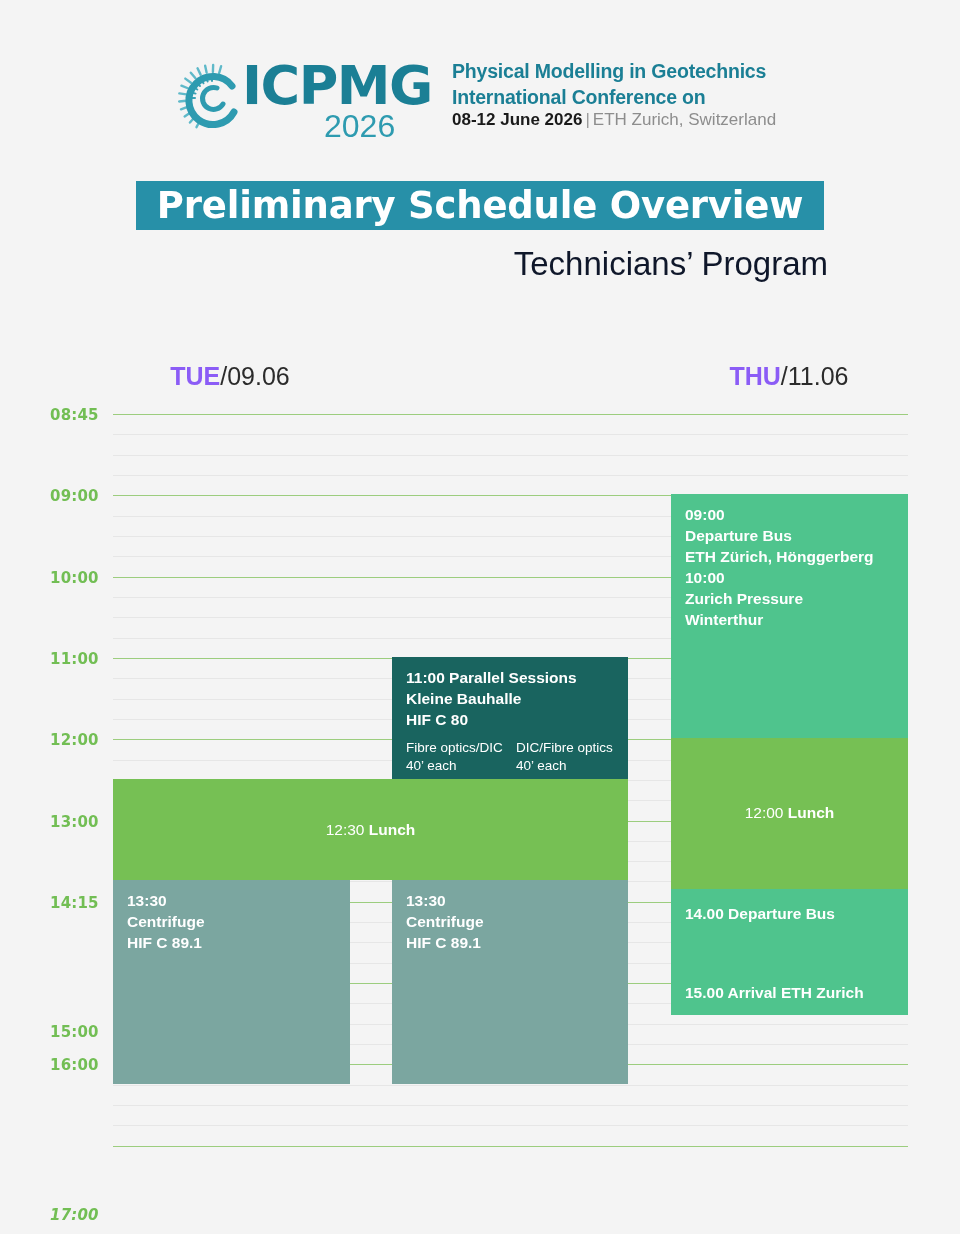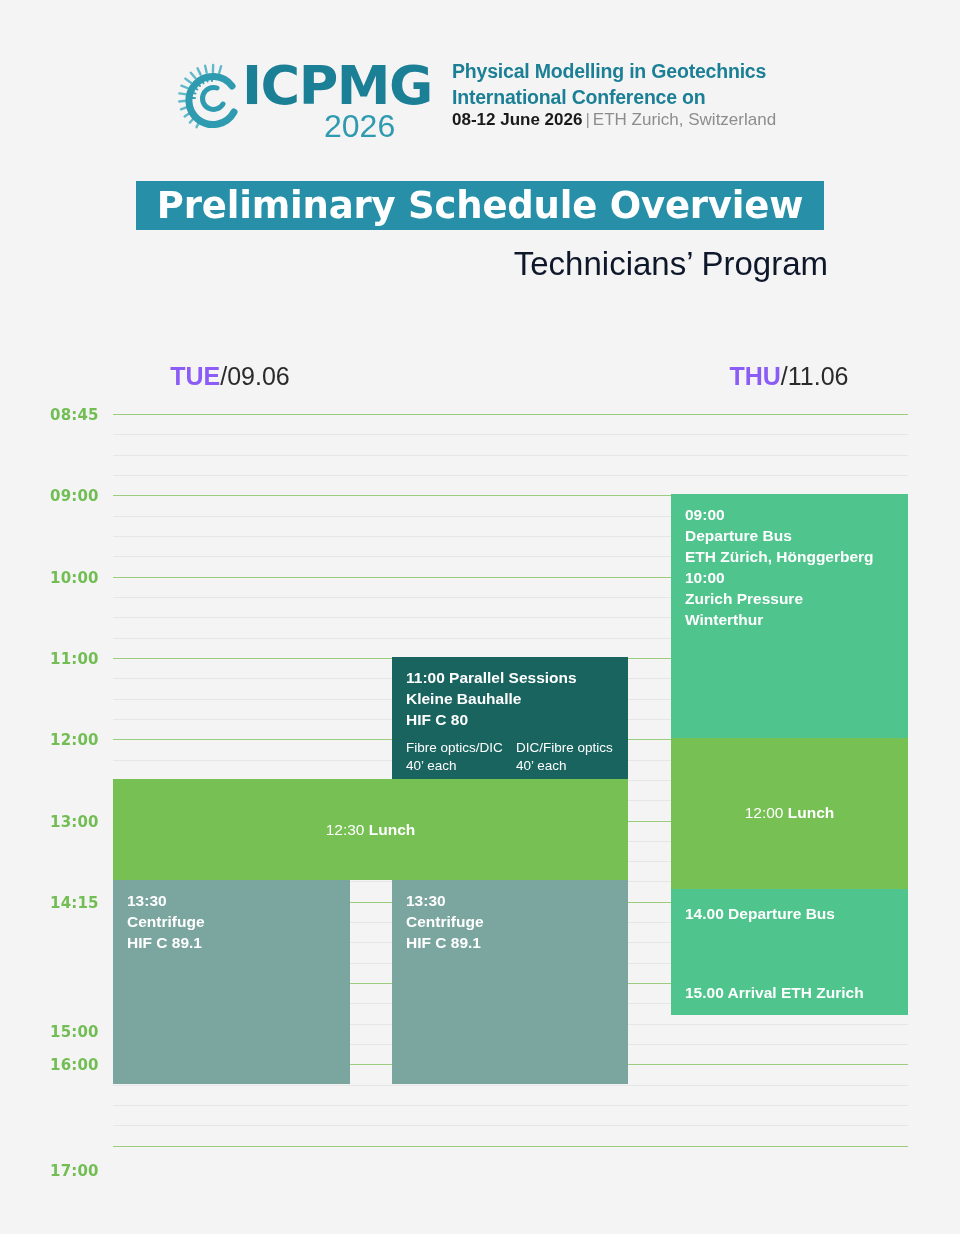--- a/index.html
+++ b/index.html
@@ -283,21 +283,21 @@
     <div class="gridline major" style="top: 1145.7px;"></div>
     <div class="time-label" style="top: 406px;">08:45</div>
     <div class="time-label" style="top: 487.3px;">09:00</div>
     <div class="time-label" style="top: 568.6px;">10:00</div>
     <div class="time-label" style="top: 649.9px;">11:00</div>
     <div class="time-label" style="top: 731.2px;">12:00</div>
     <div class="time-label" style="top: 812.5px;">13:00</div>
     <div class="time-label" style="top: 893.8px;">14:15</div>
     <div class="time-label" style="top: 994px; margin-top: 29px;">15:00</div>
     <div class="time-label" style="top: 1056.4px;">16:00</div>
-    <div class="time-label" style="top: 1162px;">17:00</div>
+    <div class="time-label" style="top: 1206px; font-style: italic;">17:00</div>
     <div class="day-header" style="left: 110px; width: 240px; text-align: center;"><b>TUE</b>/09.06</div>
     <div class="day-header" style="left: 669px; width: 240px; text-align: center;"><b>THU</b>/11.06</div>
     <div class="event" style="left: 671px; width: 237px; top: 494.3px; height: 243.9px; background: rgb(79, 196, 141);">
       <div class="ev-pad">
         <div class="ev-line b">09:00</div>
         <div class="ev-line">Departure Bus</div>
         <div class="ev-line">ETH Zürich, Hönggerberg</div>
         <div class="ev-line b">10:00</div>
         <div class="ev-line">Zurich Pressure</div>
         <div class="ev-line">Winterthur</div>

